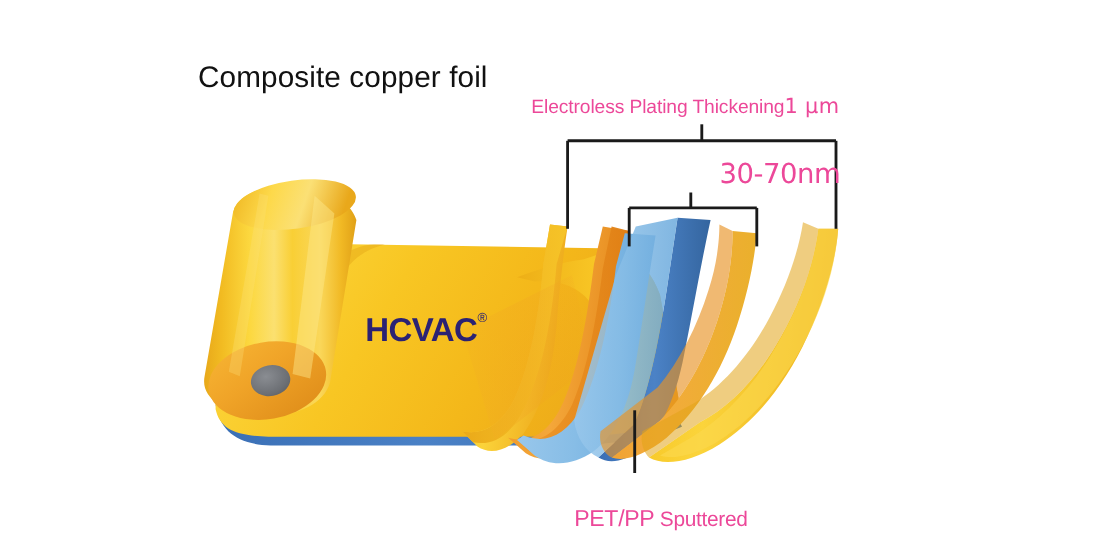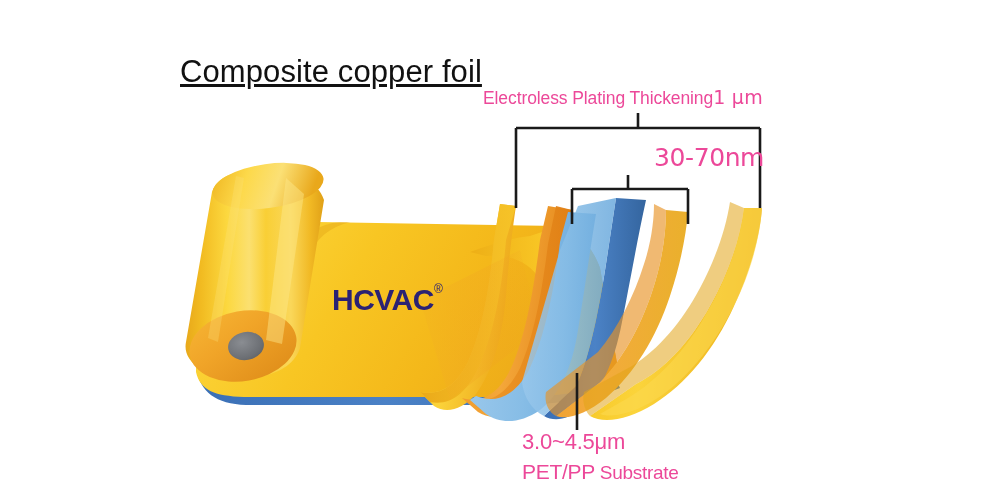--- a/index.html
+++ b/index.html
@@ -29,24 +29,23 @@
   }
   .txt {
     position: absolute;
     color: #ec4899;
     white-space: nowrap;
     line-height: 1.05;
   }
   #title {
     left: 180px;
     top: 56px;
-    font-size: 31px;
+    font-size: 27px;
     letter-spacing: 0.1px;
     color: #111111;
-    text-decoration: underline;
   }
   #lbl-electroless {
     left: 483px;
     top: 88px;
     font-size: 17.5px;
     letter-spacing: -0.1px;
   }
   #lbl-electroless .val {
     font-family: "DejaVu Sans", sans-serif;
     font-size: 19px;
@@ -328,24 +327,23 @@
 
   <div class="txt" id="title">Composite copper foil</div>
 
   <div class="txt" id="lbl-electroless">
     <span>Electroless Plating Thickening</span><span class="val">1 μm</span>
   </div>
 
 
   <div class="txt" id="lbl-seedval">30-70nm</div>
 
-  <div class="txt" id="lbl-thickness">3.0~4.5μm</div>
 
   <div class="txt" id="lbl-substrate">
-    <span>PET/PP</span><span class="sub2"> Substrate</span>
+    <span>PET/PP</span><span class="sub2"> Sputtered</span>
   </div>
 
   <svg style="position:absolute;left:330px;top:276px;width:150px;height:48px;" viewBox="0 0 150 48">
     <text x="2" y="34" font-family="'Liberation Sans', sans-serif" font-size="30" font-weight="bold" fill="#2b2273" letter-spacing="-0.5">HCVAC</text>
     <text x="104" y="17" font-family="'Liberation Sans', sans-serif" font-size="12" fill="#2b2273">®</text>
   </svg>
 
 </div>
 
 </body></html>

